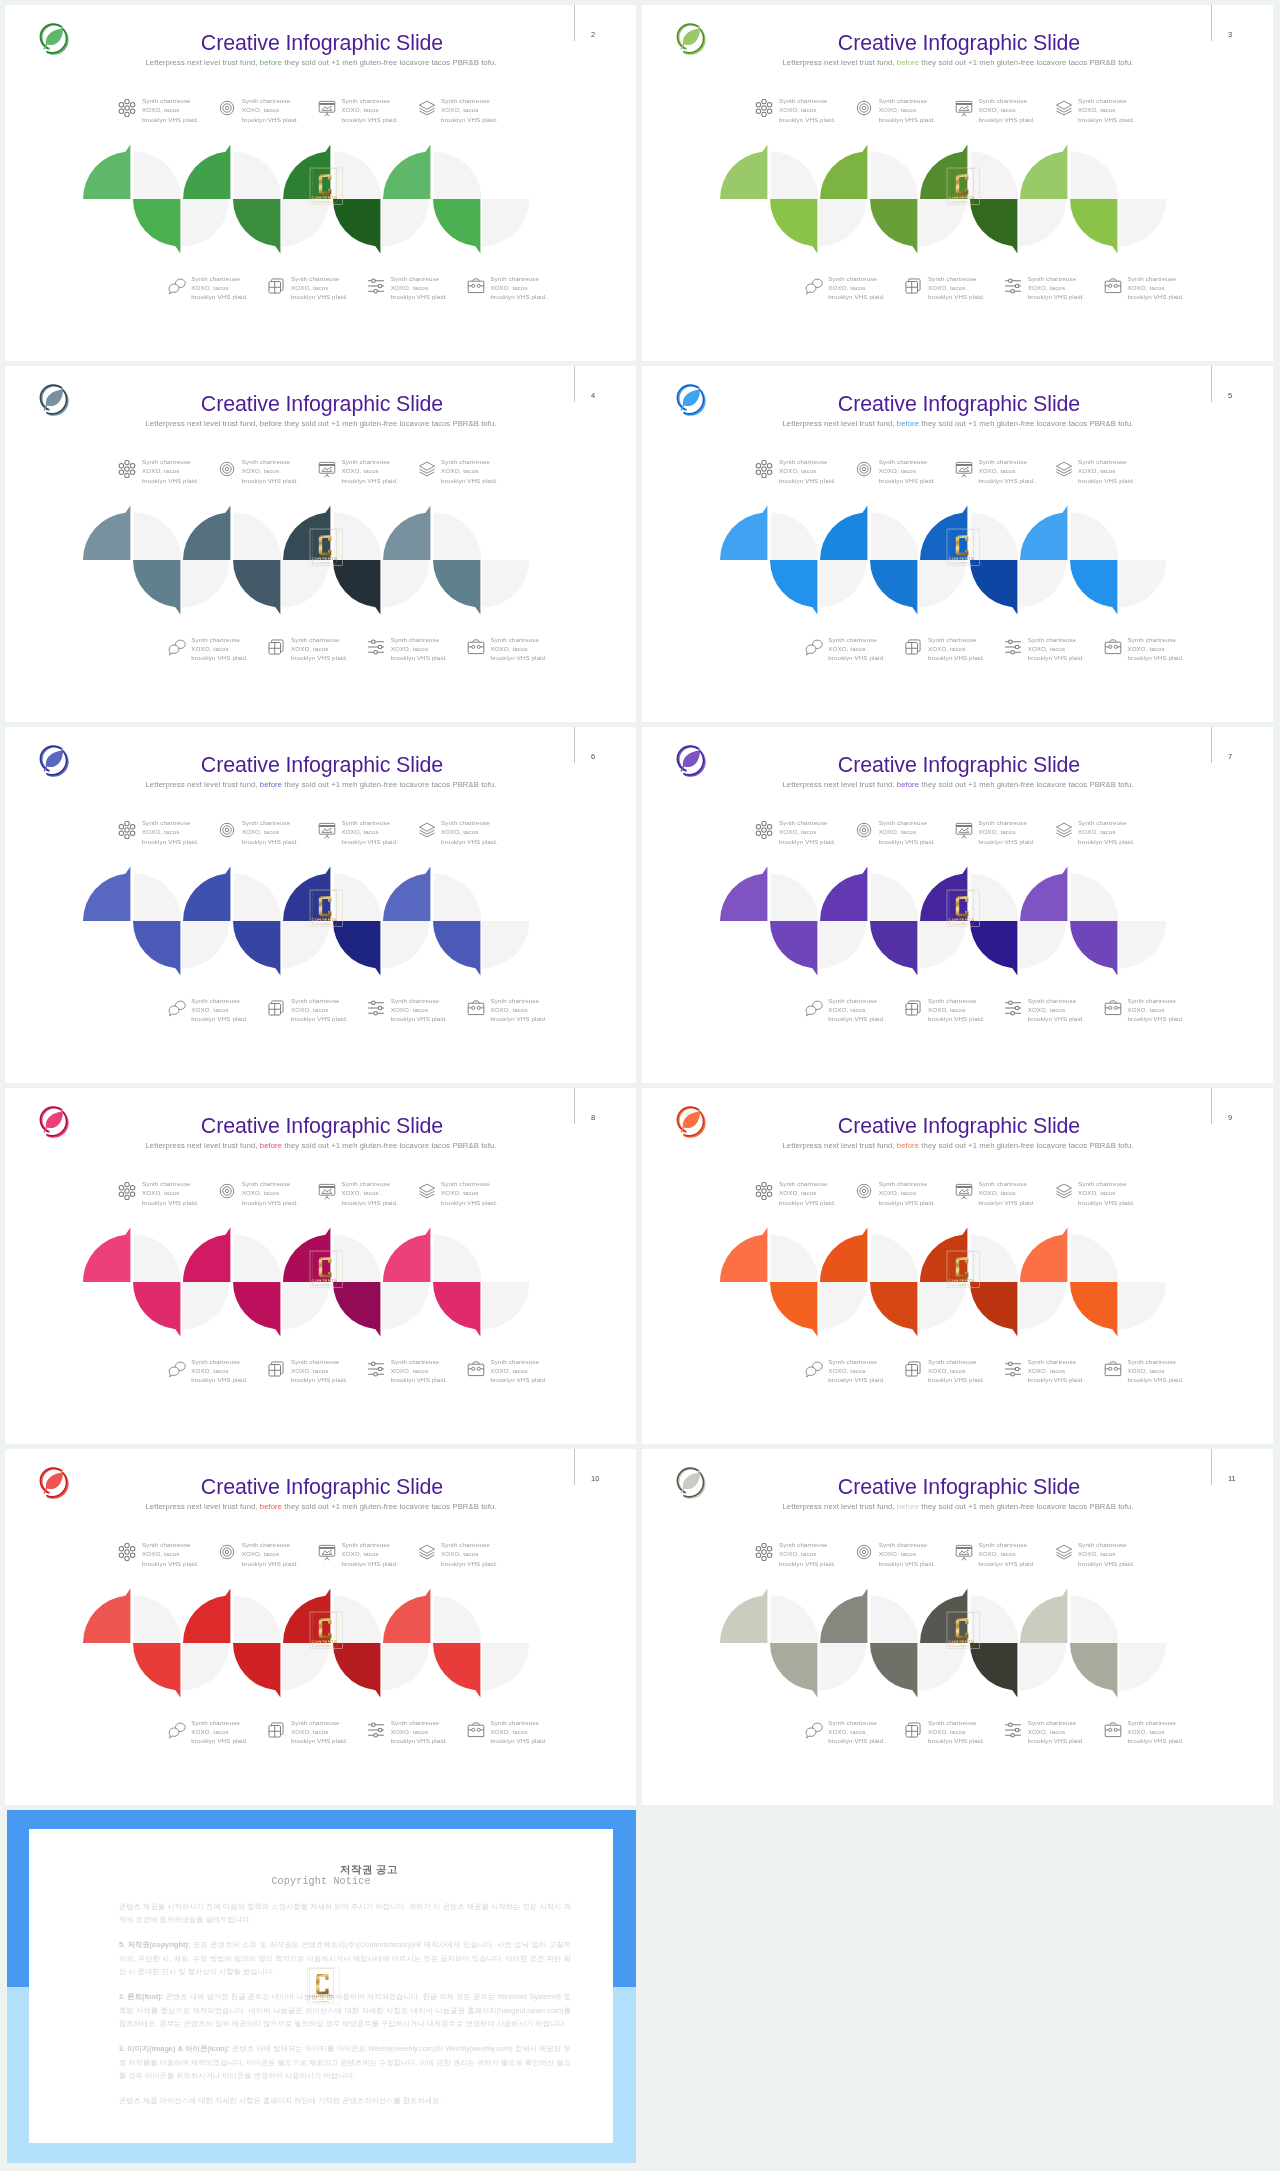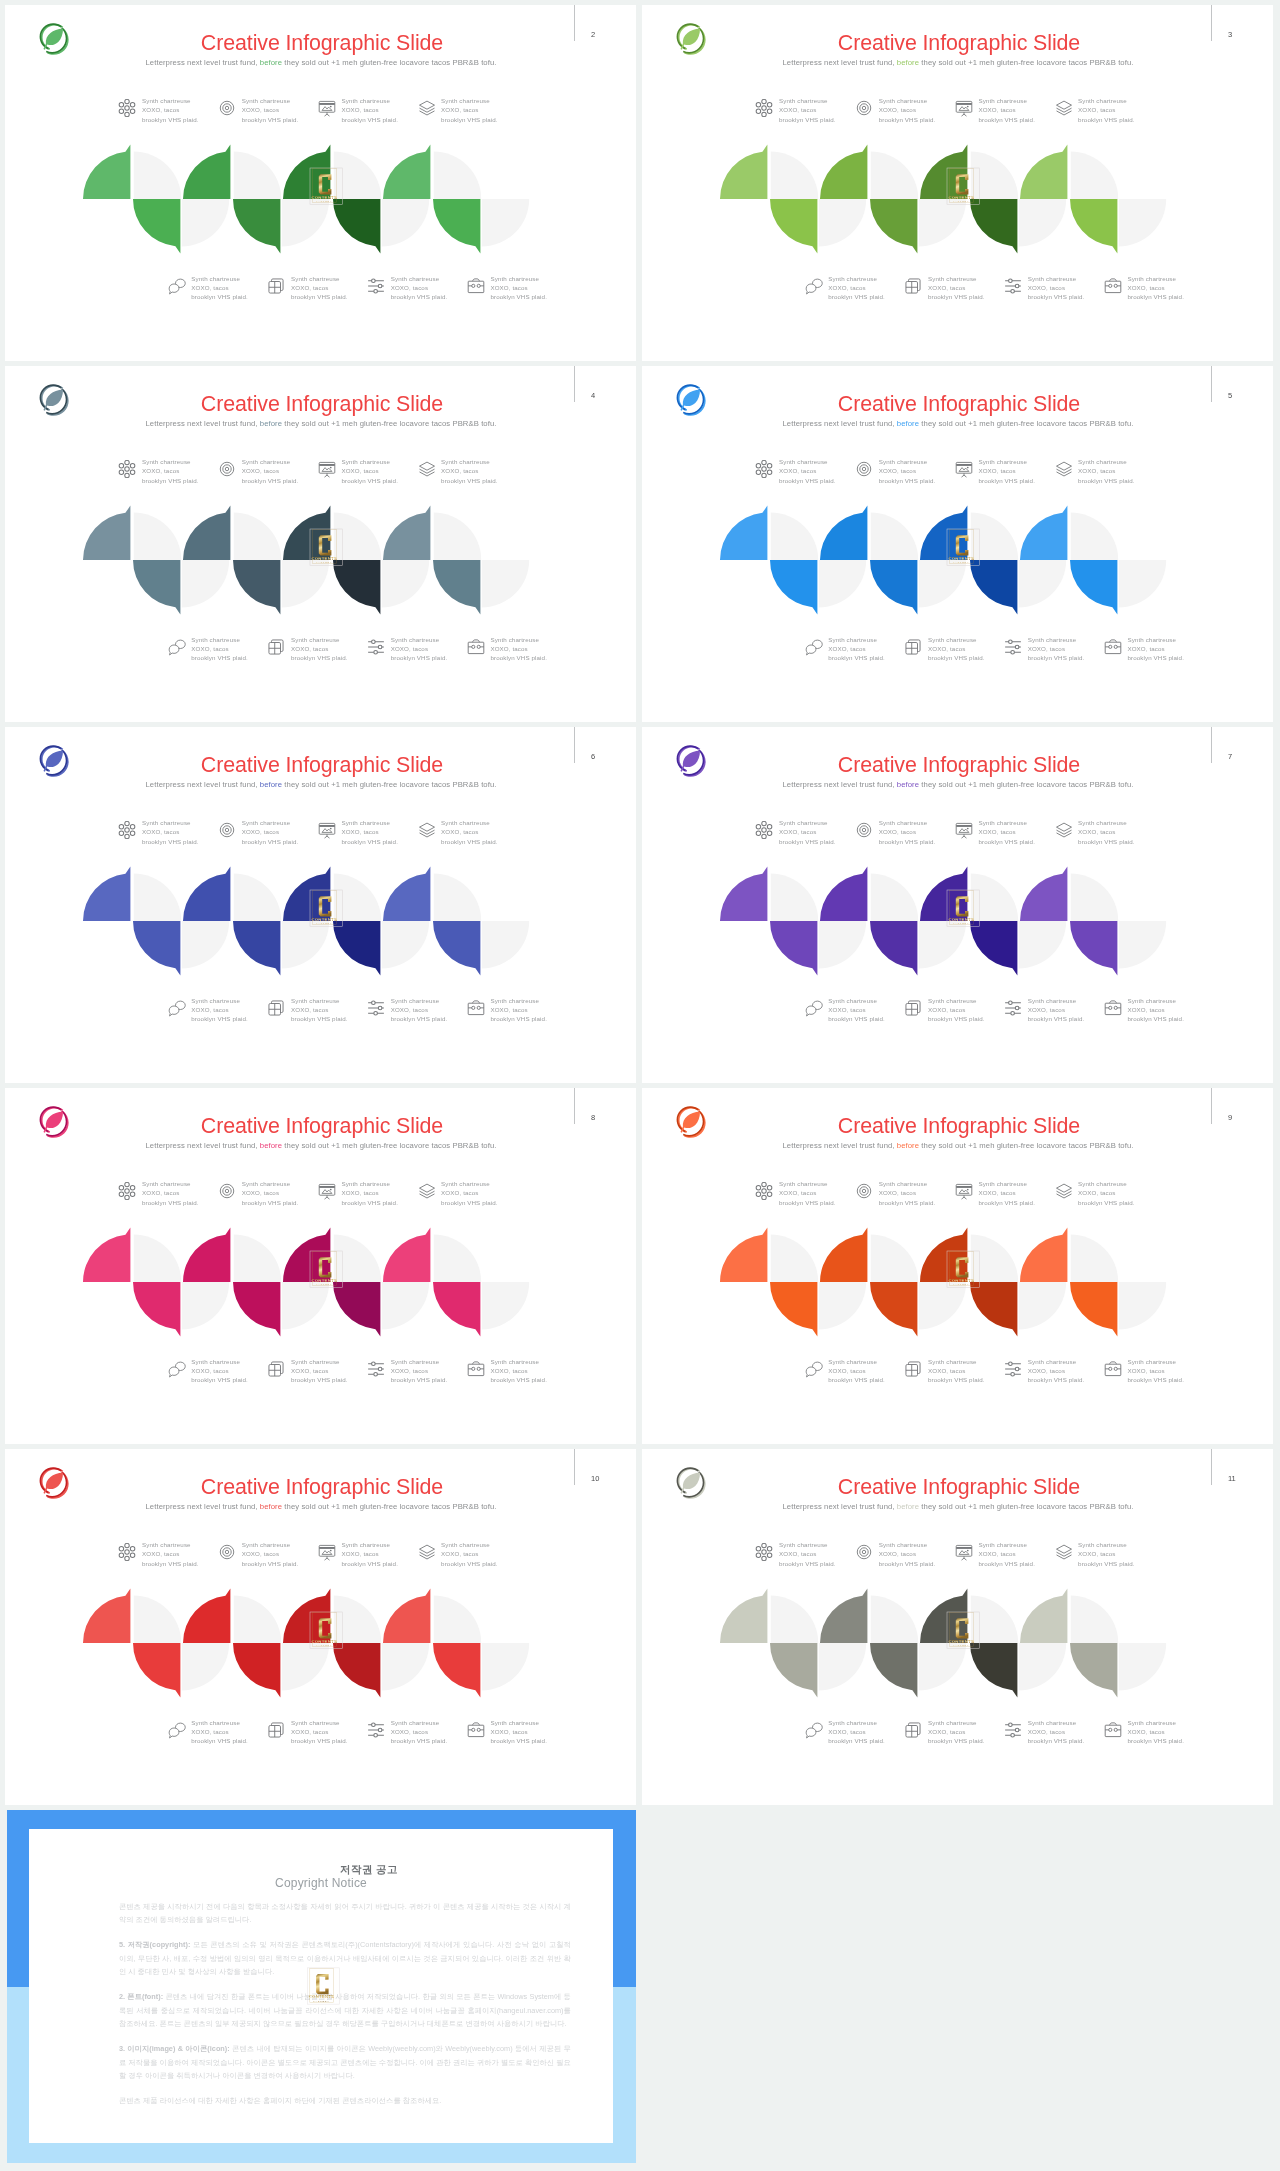--- a/index.html
+++ b/index.html
@@ -1,35 +1,35 @@
 <!DOCTYPE html>
 <html><head>
 <meta charset="utf-8">
 <title>Creative Infographic Slide</title>
 <style>
   html,body{margin:0;padding:0;}
   body{width:1280px;height:2171px;background:#eef2f1;font-family:"Liberation Sans",sans-serif;overflow:hidden;}
   .grid{position:relative;width:1280px;height:2171px;}
   .slide{position:absolute;width:631px;height:356px;background:#ffffff;overflow:hidden;}
   .logo{position:absolute;left:31.5px;top:17px;width:33px;height:33px;}
-  .title{position:absolute;left:67px;top:28px;width:500px;text-align:center;font-size:21.4px;line-height:21.4px;color:#ef4444;letter-spacing:-0.1px;font-weight:400;white-space:nowrap;}
+  .title{position:absolute;left:67px;top:28px;width:500px;text-align:center;font-size:21.4px;line-height:21.4px;color:#4c1d95;letter-spacing:-0.1px;font-weight:400;white-space:nowrap;}
   .subtitle{position:absolute;left:55px;top:51.5px;width:522px;text-align:center;font-size:7.7px;line-height:12px;color:#8d8f91;letter-spacing:.08px;white-space:nowrap;}
   .pagenum{position:absolute;left:586px;top:25px;width:20px;text-align:left;font-size:7.5px;color:#4a4b4d;}
   .pagerule{position:absolute;left:568.5px;top:0px;width:1.1px;height:35.5px;background:#c2c4c6;}
   .feat{position:absolute;width:150px;}
   .feat .ico{position:absolute;left:-1.3px;top:3px;width:18px;height:18px;}
   .feat .txt{position:absolute;left:22.3px;top:0px;font-size:6.2px;line-height:9.3px;color:#9a9c9e;letter-spacing:.12px;white-space:nowrap;}
   .art{position:absolute;left:0;top:0;width:631px;height:356px;pointer-events:none;}
 
   
   .cslide{position:absolute;left:6.5px;top:1809.5px;width:629.5px;height:353px;background:#4799f2;overflow:hidden;}
   .cband{position:absolute;left:0;top:177.5px;width:629.5px;height:175.5px;background:#b2e0fb;}
   .cinner{position:absolute;left:22.5px;top:19.5px;width:584px;height:314px;background:#fff;}
   .ctitle{position:absolute;left:0;top:34px;width:680px;text-align:center;font-size:10.5px;color:#6f7376;font-weight:700;letter-spacing:.4px;}
-  .csub{position:absolute;left:0;top:46.5px;width:584px;text-align:center;font-size:12px;color:#9aa0a4;letter-spacing:.2px;}
+  .csub{position:absolute;left:0;top:46.5px;width:584px;text-align:center;font-size:10px;color:#9aa0a4;letter-spacing:.2px;font-family:Liberation Mono, monospace;}
   .cbody{position:absolute;left:89.9px;top:70.5px;width:452px;font-size:7.3px;line-height:13.7px;color:#d2d4d6;letter-spacing:.02px;text-align:justify;}
   .cbody p{margin:0 0 10.9px 0;}
   .cbody b{font-weight:700;color:#c4c6c9;}
 </style>
 </head>
 <body>
 
 <div class="grid">
     <div class="slide" style="left: 5px; top: 5px;">
       <div class="logo"><svg viewBox="0 0 64 64" width="100%" height="100%">

